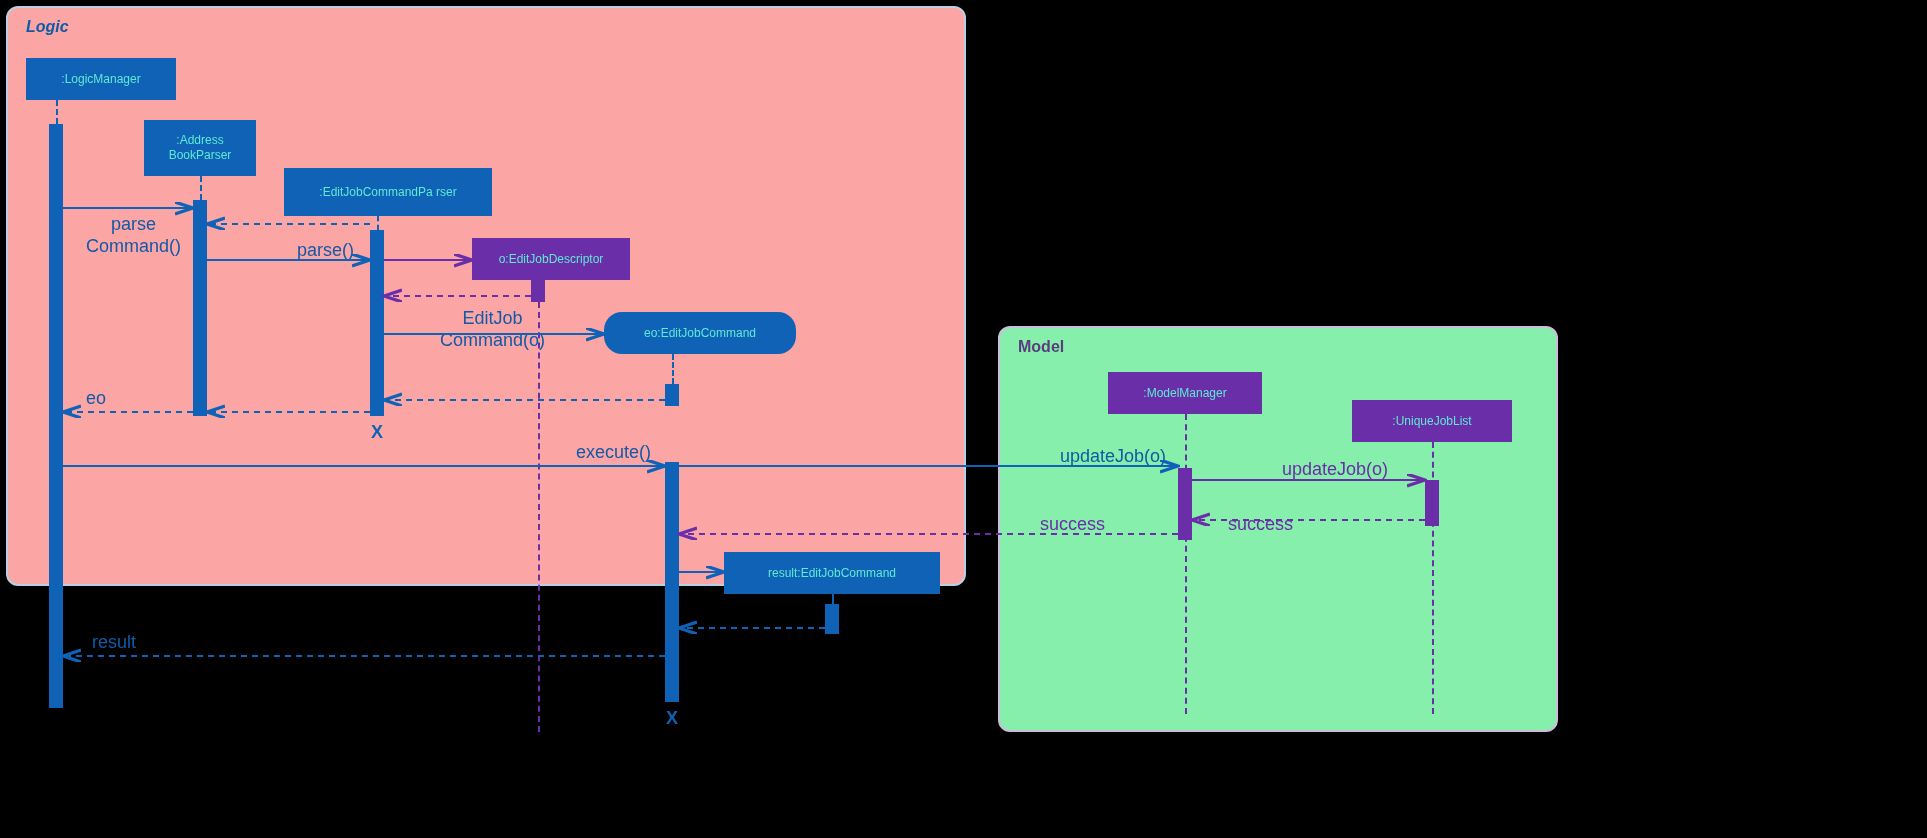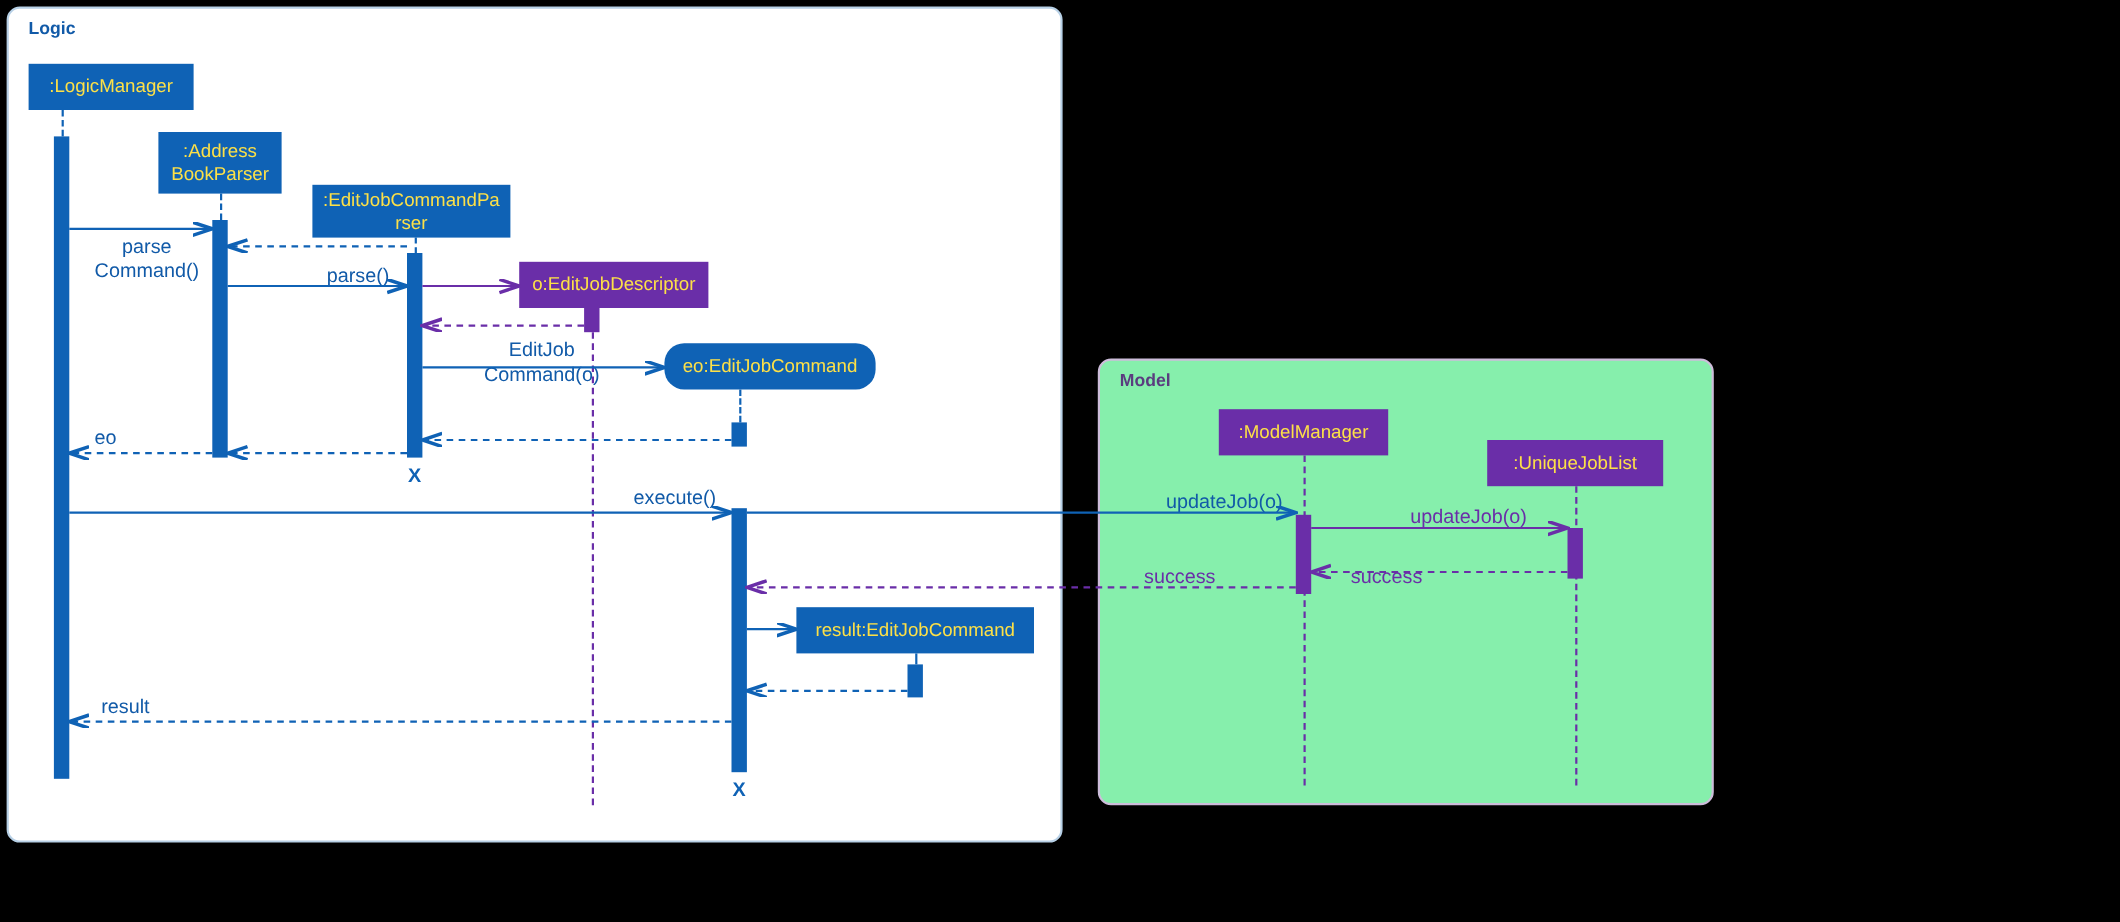--- a/index.html
+++ b/index.html
@@ -17,39 +17,40 @@
   }
   .frame-label {
     position: absolute;
     top: 10px;
     left: 18px;
     font-weight: 700;
     font-size: 16px;
   }
   .logic-frame {
     left: 6px; top: 6px;
-    width: 960px; height: 760px;
-    background: #ffffff;
+    width: 960px; height: 580px;
+    background: #fca5a5;
     border: 2px solid #b7d0e6;
+    font-style: italic;
   }
   .logic-frame .frame-label { color: #115aa8; }
   .model-frame {
     left: 998px; top: 326px;
     width: 560px; height: 406px;
     background: #86efac;
     border: 2px solid #cdbdda;
   }
   .model-frame .frame-label { color: #5a3c7f; }
 
   .participant {
     position: absolute;
-    color: #fde047;
-    font-size: 17px;
+    color: #5eead4;
+    font-size: 12px;
     text-align: center;
-    padding: 10px 12px;
+    padding: 10px 24px;
     display: flex;
     align-items: center;
     justify-content: center;
     line-height: 1.25;
   }
   .blue-p { background: #0f62b5; }
   .purple-p { background: #6a2ea8; }
 
   .lifeline {
     position: absolute;
@@ -100,24 +101,24 @@
 </div>
 <div class="frame model-frame">
   <div class="frame-label">Model</div>
 </div>
 
 <div class="participant blue-p" style="left:26px; top:58px; width:150px; height:42px;">:LogicManager</div>
 
 <div class="participant blue-p" style="left:144px; top:120px; width:112px; height:56px;">:Address
 BookParser</div>
 
-<div class="participant blue-p" style="left:284px; top:168px; width:180px; height:48px;">:EditJobCommandPa
+<div class="participant blue-p" style="left:284px; top:168px; width:208px; height:48px;">:EditJobCommandPa
 rser</div>
 
-<div class="participant purple-p" style="left:472px; top:238px; width:172px; height:42px;">o:EditJobDescriptor</div>
+<div class="participant purple-p" style="left:472px; top:238px; width:158px; height:42px;">o:EditJobDescriptor</div>
 
 <div class="participant blue-p" style="left:604px; top:312px; width:192px; height:42px;border-radius:18px;">eo:EditJobCommand</div>
 
 <div class="participant blue-p" style="left:724px; top:552px; width:216px; height:42px;">result:EditJobCommand</div>
 
 <div class="participant purple-p" style="left:1108px; top:372px; width:154px; height:42px;">:ModelManager</div>
 
 <div class="participant purple-p" style="left:1352px; top:400px; width:160px; height:42px;">:UniqueJobList</div>
 
 <div class="lifeline blue" style="left:56px; top:100px; height:24px;"></div>

